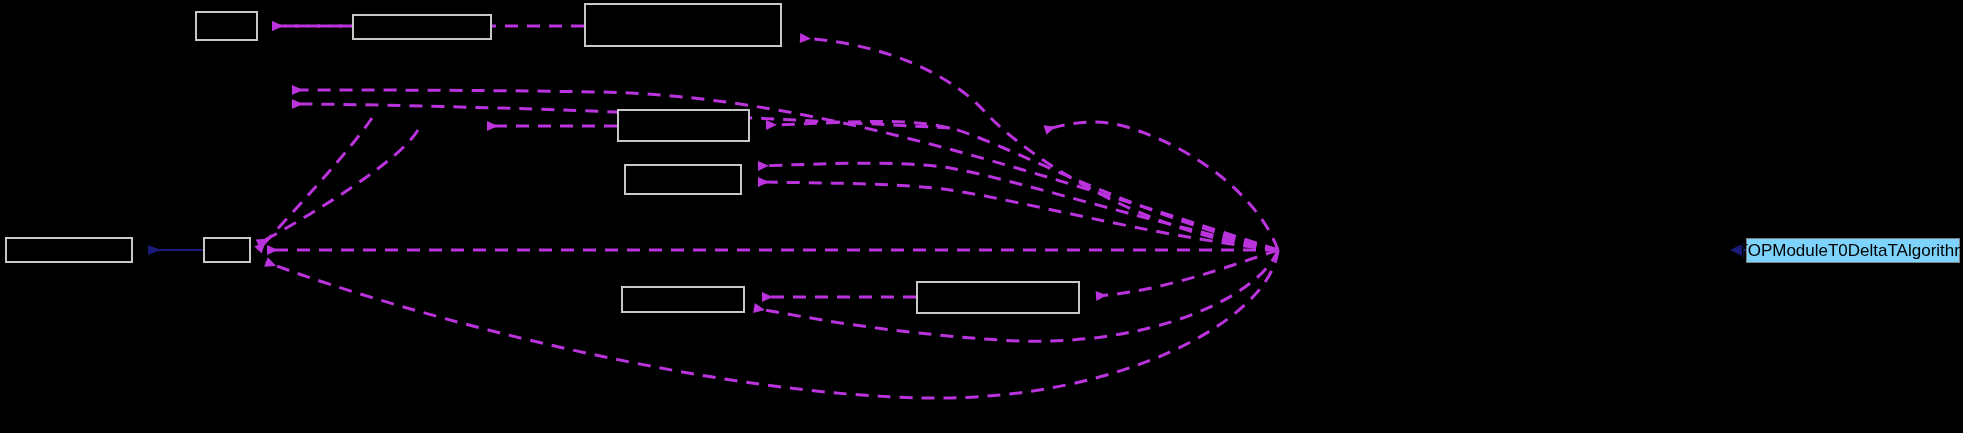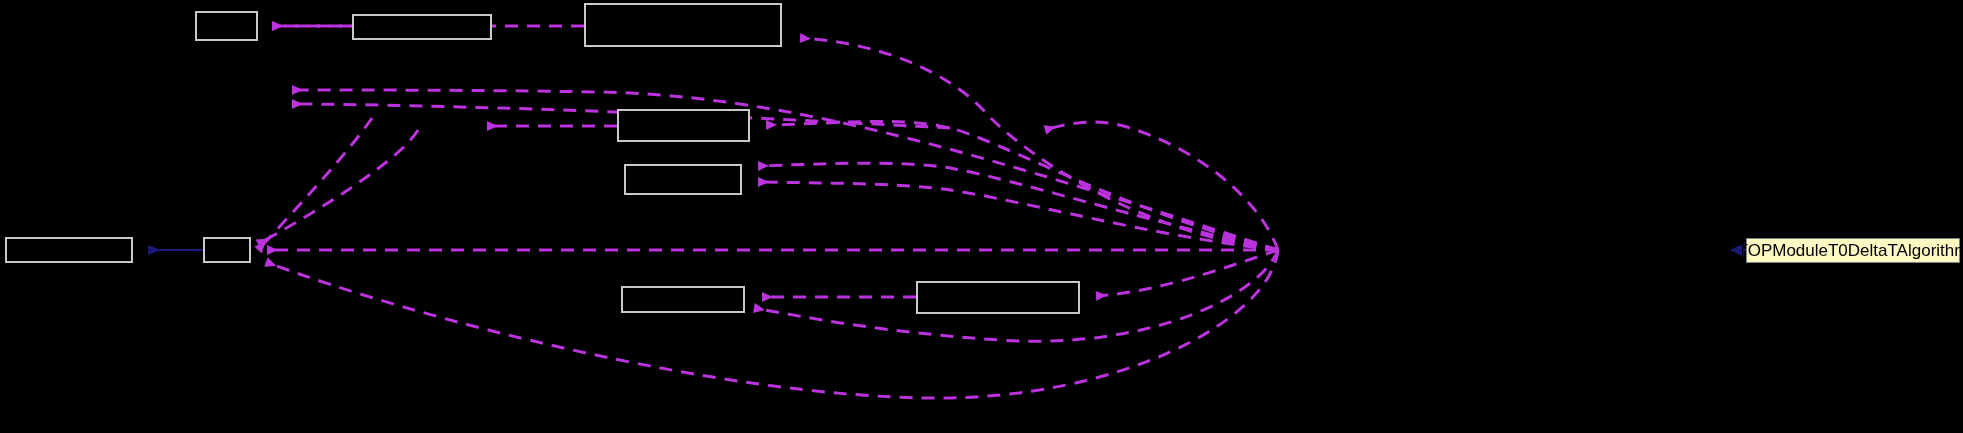--- a/index.html
+++ b/index.html
@@ -1,21 +1,21 @@
 <!DOCTYPE html>
 <html><head>
 <meta charset="utf-8">
 <style>
   html,body{margin:0;padding:0;background:#000;}
   body{width:1963px;height:433px;overflow:hidden;
        font-family:"Liberation Sans", sans-serif;}
   #graph{position:relative;width:1963px;height:433px;background:#000;}
   #graph svg{position:absolute;left:0;top:0;}
   .node-box{position:absolute;box-sizing:border-box;border:2px solid #c8c8c8;background:#000;}
-  .node-box.filled{border:1px solid #808080;background:#fef9c3;}
+  .node-box.filled{border:1px solid #808080;background:#7dd3fc;}
   .node-label{position:absolute;left:0;top:0;width:100%;height:100%;
               display:flex;align-items:center;justify-content:center;
               font-size:17px;color:#000;white-space:nowrap;letter-spacing:0px;}
 </style>
 </head>
 <body>
 
 <div id="graph">
 
   <svg width="1963" height="433" viewBox="0 0 1963 433">

